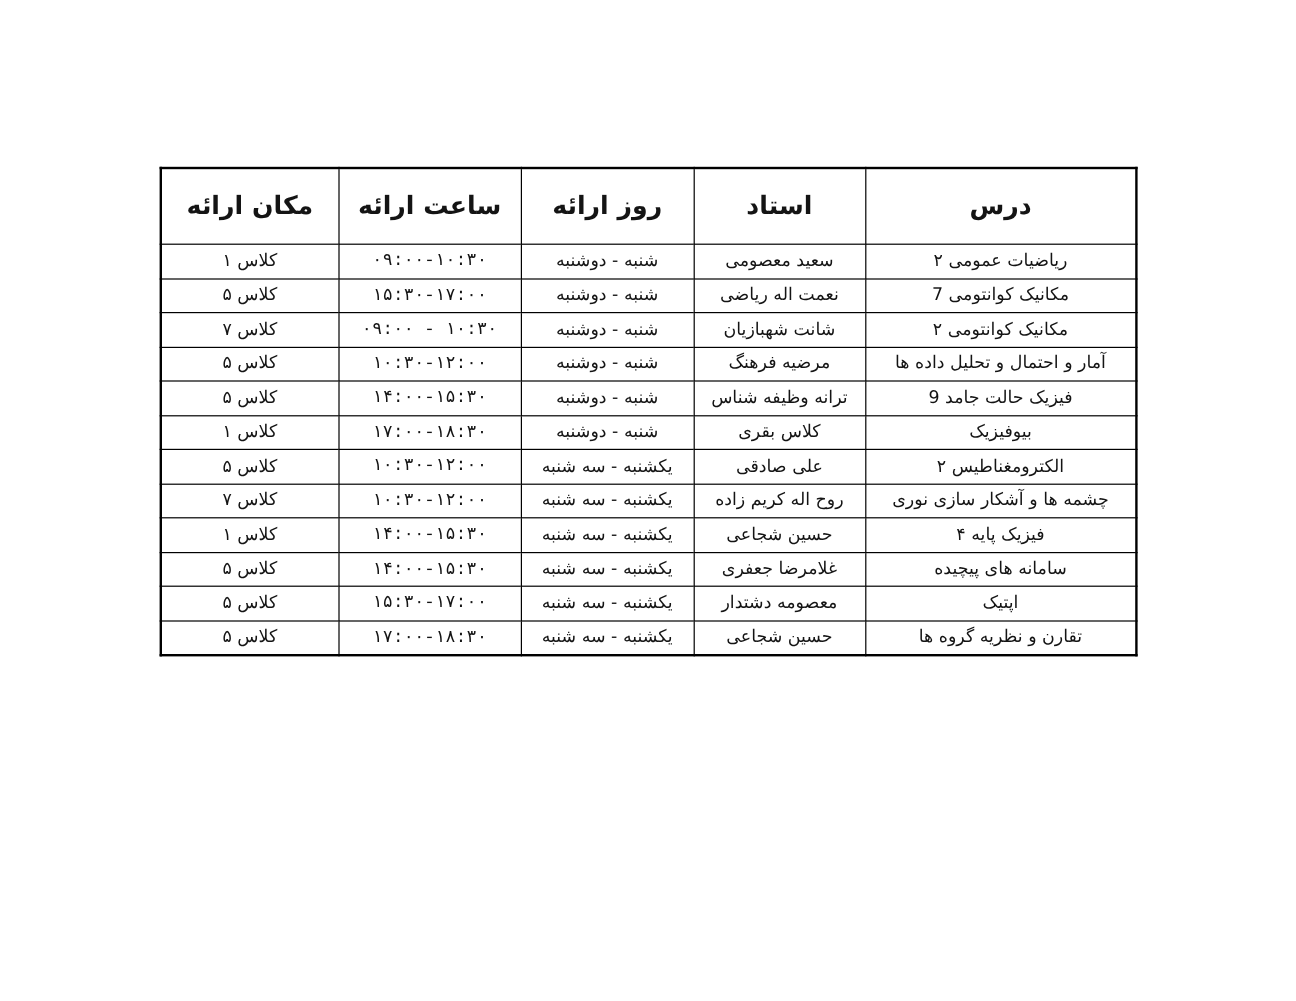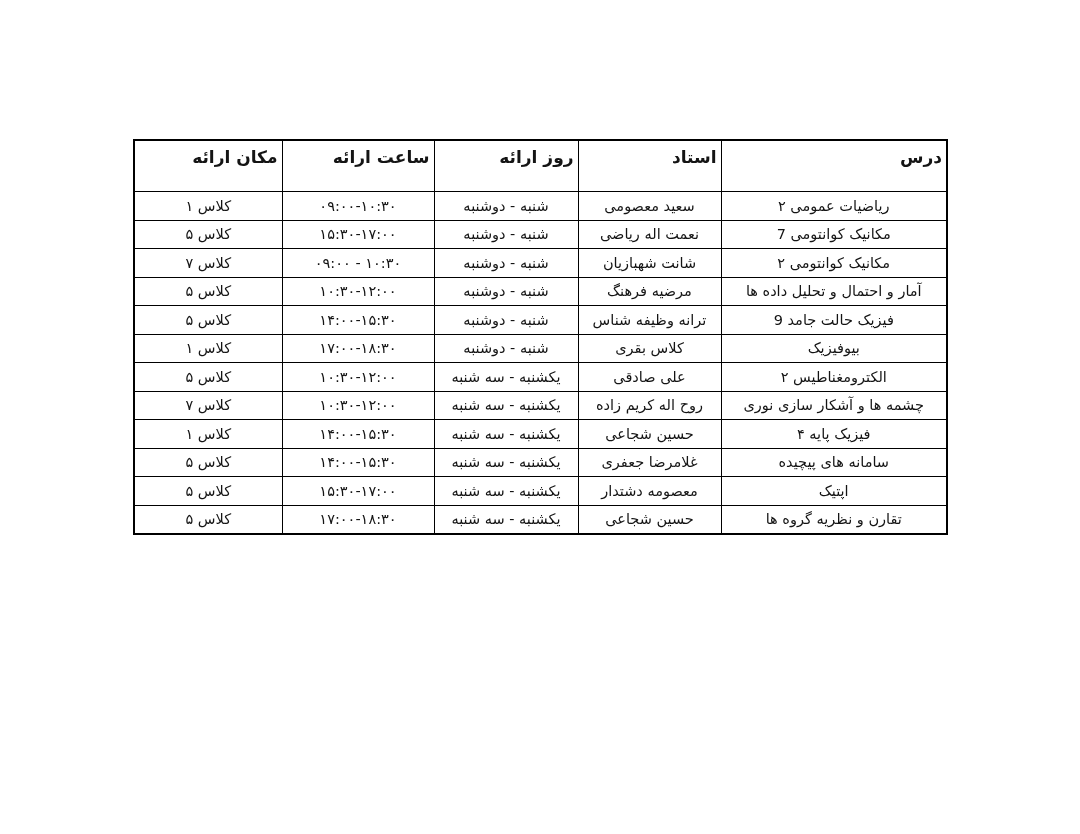--- a/index.html
+++ b/index.html
@@ -29,33 +29,33 @@
     border: 1px solid #000000;
     text-align: center;
     color: #141414;
     overflow: hidden;
     white-space: nowrap;
     padding: 0 4px;
   }
   table.schedule thead th {
     height: 44px;
     vertical-align: top;
-    padding-top: 6px;
-    font-size: 17px;
+    padding-top: 18px;
+    font-size: 21px;
     font-weight: bold;
-    text-align: right;
   }
   table.schedule tbody td {
     height: 27.5px;
     vertical-align: middle;
     font-size: 14.5px;
     font-weight: normal;
   }
   td.c-time {
     direction: ltr;
+    font-family: Liberation Mono, monospace;
   }
 </style>
 </head>
 <body>
 
 <div class="page">
   <table class="schedule" dir="rtl">
     <colgroup>
       <col style="width:226px">
       <col style="width:143px">

